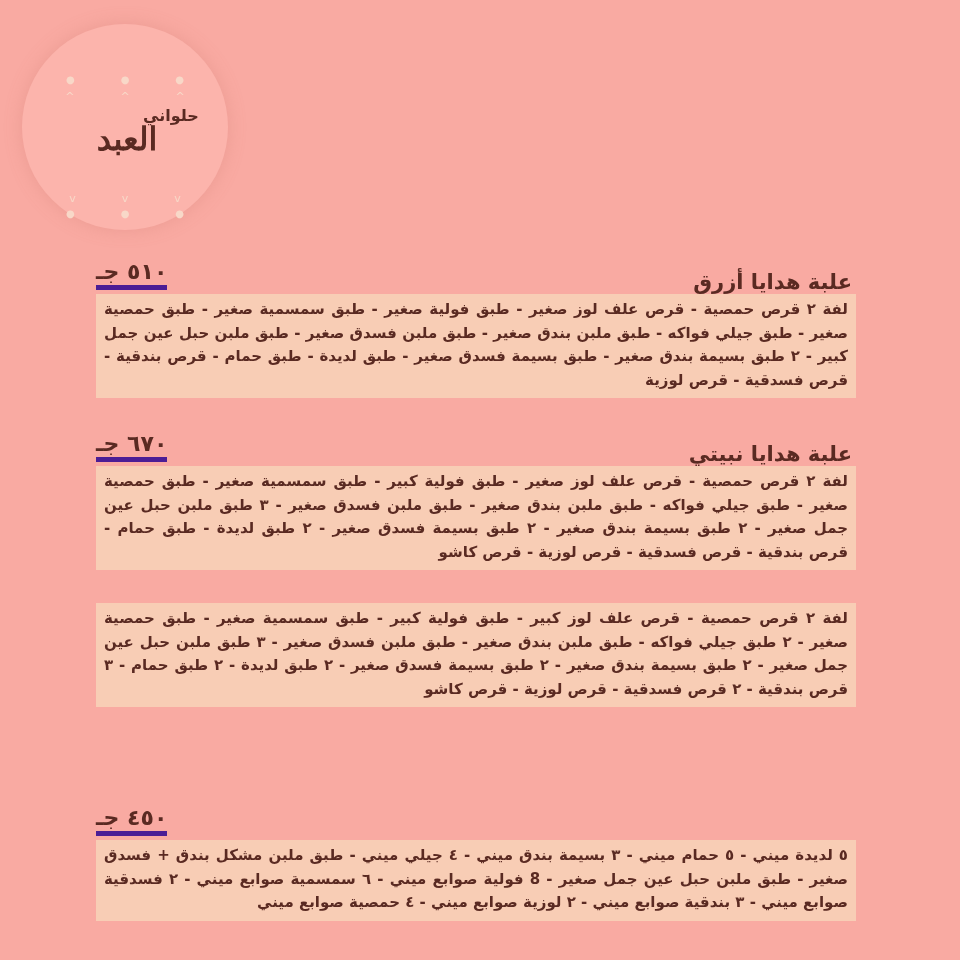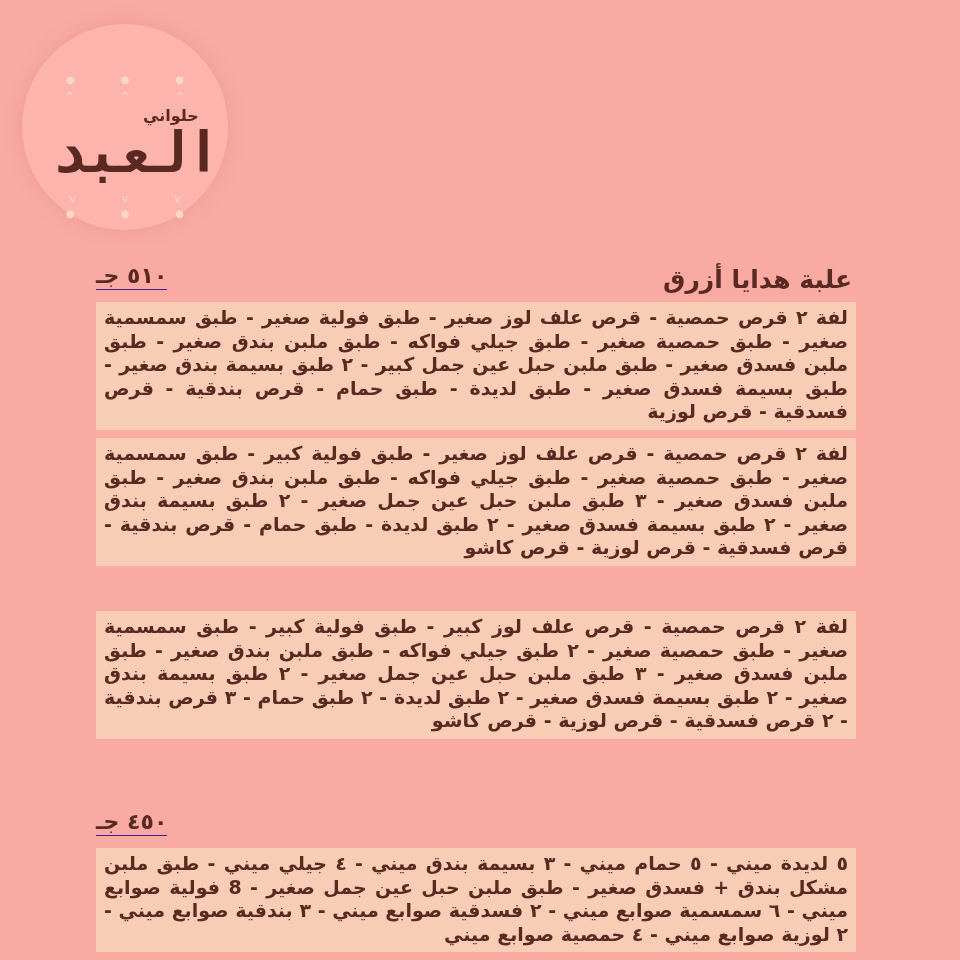--- a/index.html
+++ b/index.html
@@ -20,43 +20,43 @@
     .logo .dots.top1 { top: 50px; }
     .logo .dots.top2 { top: 66px; font-size: 11px; }
     .logo .dots.bot1 { top: 168px; font-size: 11px; }
     .logo .dots.bot2 { top: 184px; }
     .logo .small-name {
       position: absolute; left: 78px; top: 82px;
       font-size: 16px; font-weight: bold; color: #5a2a22; margin-left: 43px;
     }
     .logo .big-name {
       position: absolute; left: 30px; top: 96px; width: 150px; text-align: center;
-      font-size: 56px; font-weight: bold; color: #5a2a22; letter-spacing: -1px;
-      font-family: Liberation Mono, monospace;
+      font-size: 32px; font-weight: bold; color: #5a2a22; letter-spacing: -1px;
+      font-family: Liberation Sans, sans-serif;
     }
     .section { position: absolute; left: 96px; width: 760px; }
     .section .head {
       display: flex; justify-content: space-between; align-items: flex-end;
       height: 36px;
     }
     .section .title {
-      font-size: 25px; font-weight: bold; direction: rtl;
+      font-size: 21px; font-weight: bold; direction: rtl;
       color: #5a2a22; margin-right: 4px;
     }
     .section .price {
       font-size: 22px; font-weight: bold; direction: rtl; color: #5a2a22;
-      border-bottom: 1px solid #4c1d95; line-height: 22px; padding-bottom: 2px;
+      border-bottom: 5px solid #4c1d95; line-height: 22px; padding-bottom: 2px;
       margin-bottom: 4px;
     }
     .section .box {
       background: #f8cdb5;
-      margin-top: 8px;
+      margin-top: 0;
       padding: 4px 8px 6px 8px;
       direction: rtl; text-align: justify; text-align-last: right;
-      font-size: 19px; font-weight: bold; line-height: 23.5px;
+      font-size: 15px; font-weight: bold; line-height: 23.5px;
       color: #5a2a22;
     }
   </style>
 </head>
 <body>
 
 <div class="logo">
   <div class="dots top1">
       <span>●</span>
       <span>●</span>
@@ -83,20 +83,24 @@
 
 <div class="section" style="top:258px;">
   <div class="head">
     <div class="price">٥١٠ جـ</div>
     <div class="title">علبة هدايا أزرق</div>
   </div>
   <div class="box">لفة ٢ قرص حمصية - قرص علف لوز صغير - طبق فولية صغير - طبق سمسمية صغير - طبق حمصية صغير - طبق جيلي فواكه - طبق ملبن بندق صغير - طبق ملبن فسدق صغير - طبق ملبن حبل عين جمل كبير - ٢ طبق بسيمة بندق صغير - طبق بسيمة فسدق صغير - طبق لديدة - طبق حمام - قرص بندقية - قرص فسدقية - قرص لوزية</div>
 </div>
 
 <div class="section" style="top:430px;">
+  <div class="head">
+    <div class="price">٦٧٠ جـ</div>
+    <div class="title">علبة هدايا نبيتي</div>
+  </div>
   <div class="box">لفة ٢ قرص حمصية - قرص علف لوز صغير - طبق فولية كبير - طبق سمسمية صغير - طبق حمصية صغير - طبق جيلي فواكه - طبق ملبن بندق صغير - طبق ملبن فسدق صغير - ٣ طبق ملبن حبل عين جمل صغير - ٢ طبق بسيمة بندق صغير - ٢ طبق بسيمة فسدق صغير - ٢ طبق لديدة - طبق حمام - قرص بندقية - قرص فسدقية - قرص لوزية - قرص كاشو</div>
 </div>
 
 <div class="section" style="top:603px;">
   <div class="box">لفة ٢ قرص حمصية - قرص علف لوز كبير - طبق فولية كبير - طبق سمسمية صغير - طبق حمصية صغير - ٢ طبق جيلي فواكه - طبق ملبن بندق صغير - طبق ملبن فسدق صغير - ٣ طبق ملبن حبل عين جمل صغير - ٢ طبق بسيمة بندق صغير - ٢ طبق بسيمة فسدق صغير - ٢ طبق لديدة - ٢ طبق حمام - ٣ قرص بندقية - ٢ قرص فسدقية - قرص لوزية - قرص كاشو</div>
 </div>
 
 <div class="section" style="top:804px;">
   <div class="head">
     <div class="price">٤٥٠ جـ</div>

